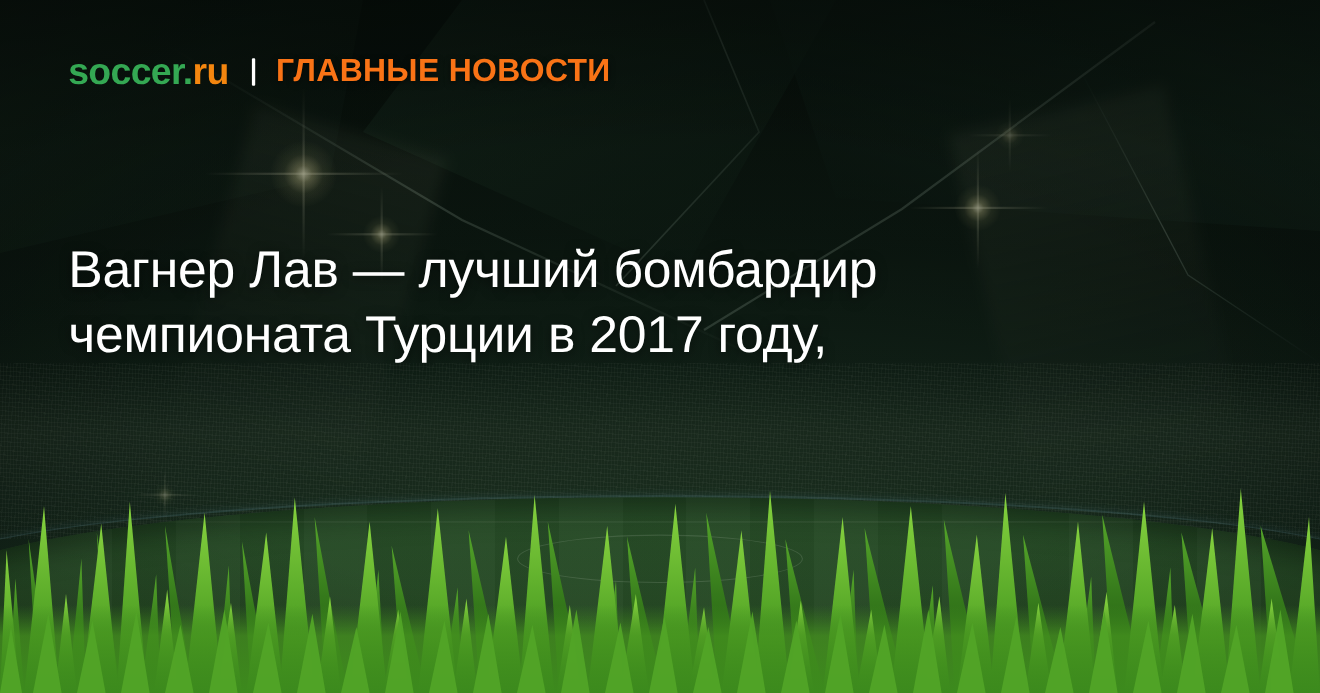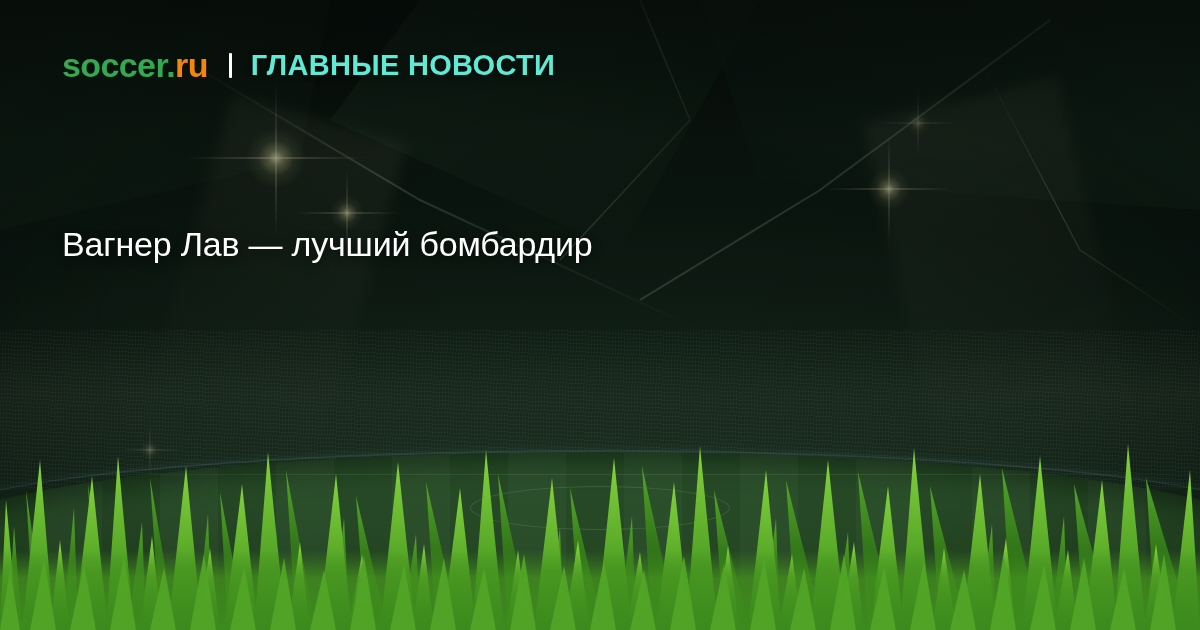--- a/index.html
+++ b/index.html
@@ -163,37 +163,37 @@
   .logo .ru     { color: #f4860f; }
 
   .sep {
     display: inline-block;
     width: 3px; height: 25px;
     background: #ffffff;
     margin: 0 19px 0 21px;
     border-radius: 1px;
   }
   .section-title {
-    color: #5eead4;
+    color: #f97316;
     font-size: 29px;
     font-weight: 700;
     letter-spacing: 0.3px;
     line-height: 1;
     white-space: nowrap;
     text-shadow: 0 1px 6px rgba(0,0,0,0.55);
   }
 
   
   .headline {
     position: absolute;
     left: 62px; top: 215px;
     width: 1010px;
     z-index: 6;
     color: #ffffff;
-    font-size: 34px;
+    font-size: 47px;
     font-weight: 400;
     line-height: 59px;
     letter-spacing: -0.2px;
     text-shadow: 0 2px 10px rgba(0,0,0,0.55);
   }
   .headline .hl-line { display: block; white-space: nowrap; }
 </style>
 </head>
 <body>
 
@@ -383,15 +383,16 @@
   </div>
 
   <div class="header">
     <span class="logo"><span class="soccer">soccer</span><span class="dot">.</span><span class="ru">ru</span></span>
     <span class="sep"></span>
     <span class="section-title">ГЛАВНЫЕ НОВОСТИ</span>
   </div>
 
   <h1 class="headline">
     <span class="hl-line">Вагнер Лав — лучший бомбардир</span>
+    <span class="hl-line">чемпионата Турции в 2017 году,</span>
   </h1>
 
 </div>
 
 </body></html>

